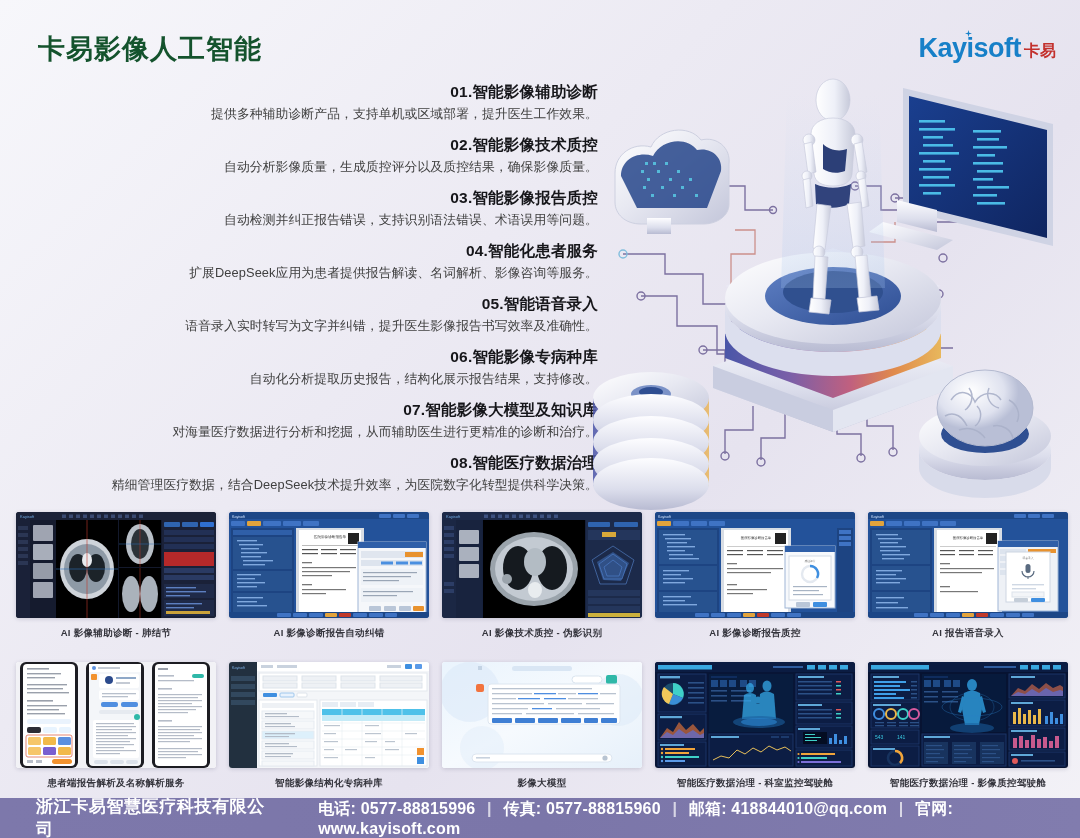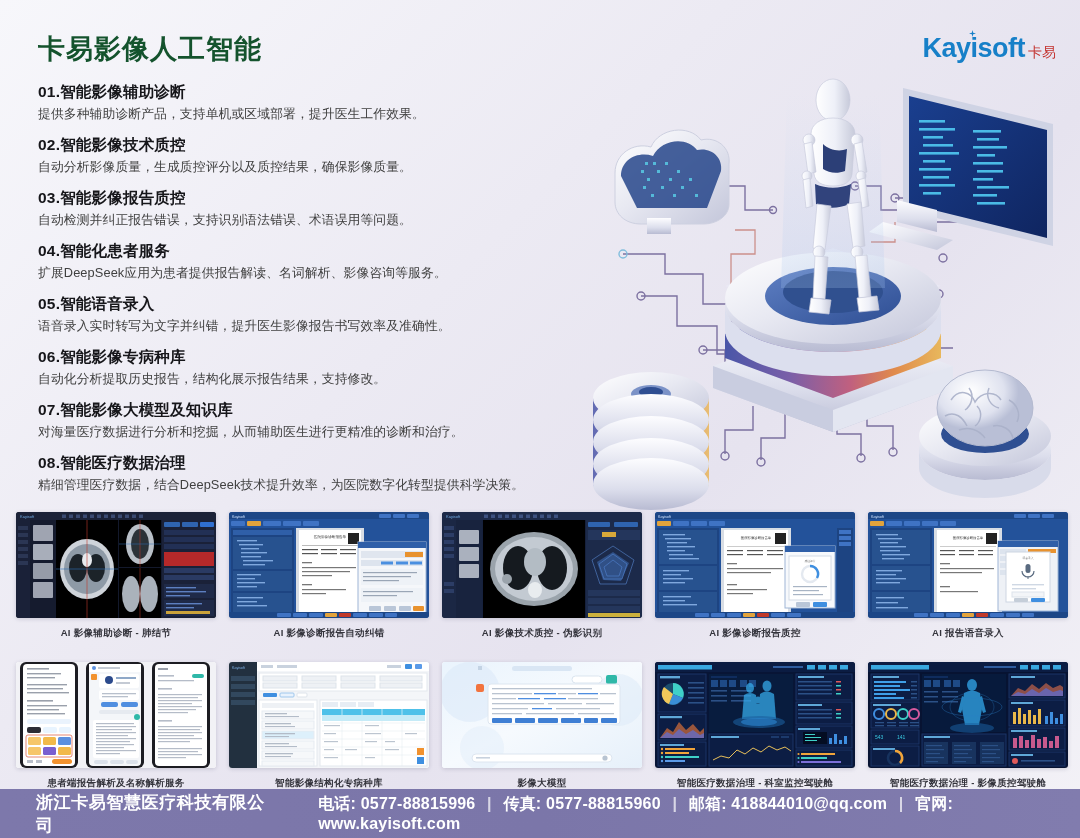--- a/index.html
+++ b/index.html
@@ -16,27 +16,27 @@
     position:absolute; left:38px; top:31px;
     font-size:27px; font-weight:800; color:#14532d; letter-spacing:1px;
   }
   .logo { position:absolute; right:24px; top:35px; display:flex; align-items:flex-end; gap:3px; }
   .logo-main {
     font-size:27px; font-weight:800; color:#1780c8; letter-spacing:-0.5px; line-height:1;
     position:relative;
   }
   .logo-dot { position:absolute; left:47px; top:-5px; width:7px; height:7px; }
   .logo-cn {
-    font-size:14px; font-weight:400; color:#c3302c; line-height:1;
+    font-size:16px; font-weight:700; color:#c3302c; line-height:1;
     padding-bottom:3px; letter-spacing:0px;
   }
 
   
   .features { position:absolute; left:38px; top:80px; width:560px; }
-  .feat { margin-bottom:8px; }
+  .feat { margin-bottom:8px;text-align:right; }
   .feat-h {
     font-size:15.5px; font-weight:800; color:#16161a; letter-spacing:0.2px; line-height:1.5;
   }
   .feat-p {
     font-size:12.8px; color:#404040; line-height:1.62; letter-spacing:0.1px; margin-top:1px;
   }
 
   
   .illus { position:absolute; left:585px; top:58px; width:495px; height:460px; }
   .illus svg { display:block; }
@@ -52,21 +52,21 @@
   }
   .shot svg { display:block; width:200px; height:106px; }
   .cap {
     text-align:center; font-size:9.5px; color:#34343c; margin-top:9px;
     font-weight:700; letter-spacing:.3px;
   }
   .row2 { margin-top:22px; }
 
   
   .footer {
-    position:absolute; left:0; bottom:0; width:1080px; height:49px;
+    position:absolute; left:0; bottom:0; width:1080px; height:40px;
     background:linear-gradient(90deg,#7d78ab 0%,#7b76a9 50%,#817cae 100%);
     display:flex; align-items:center;
   }
   .f-company {
     color:#fff; font-weight:800; font-size:17px; margin-left:36px; letter-spacing:.6px;
   }
   .f-contact {
     color:#fff; font-size:16px; margin-left:42px; letter-spacing:.2px; font-weight:600;
   }
   .f-sep { opacity:.7; margin:0 7px; }

